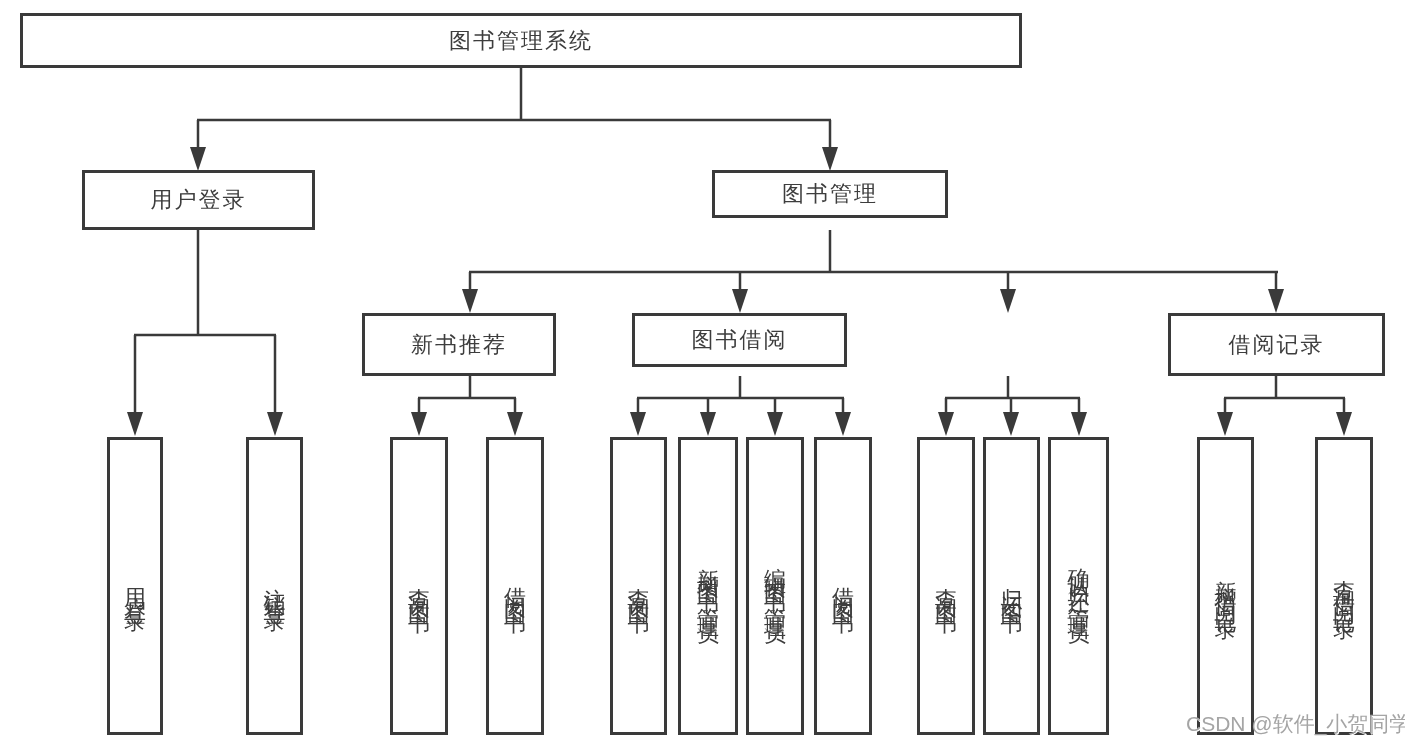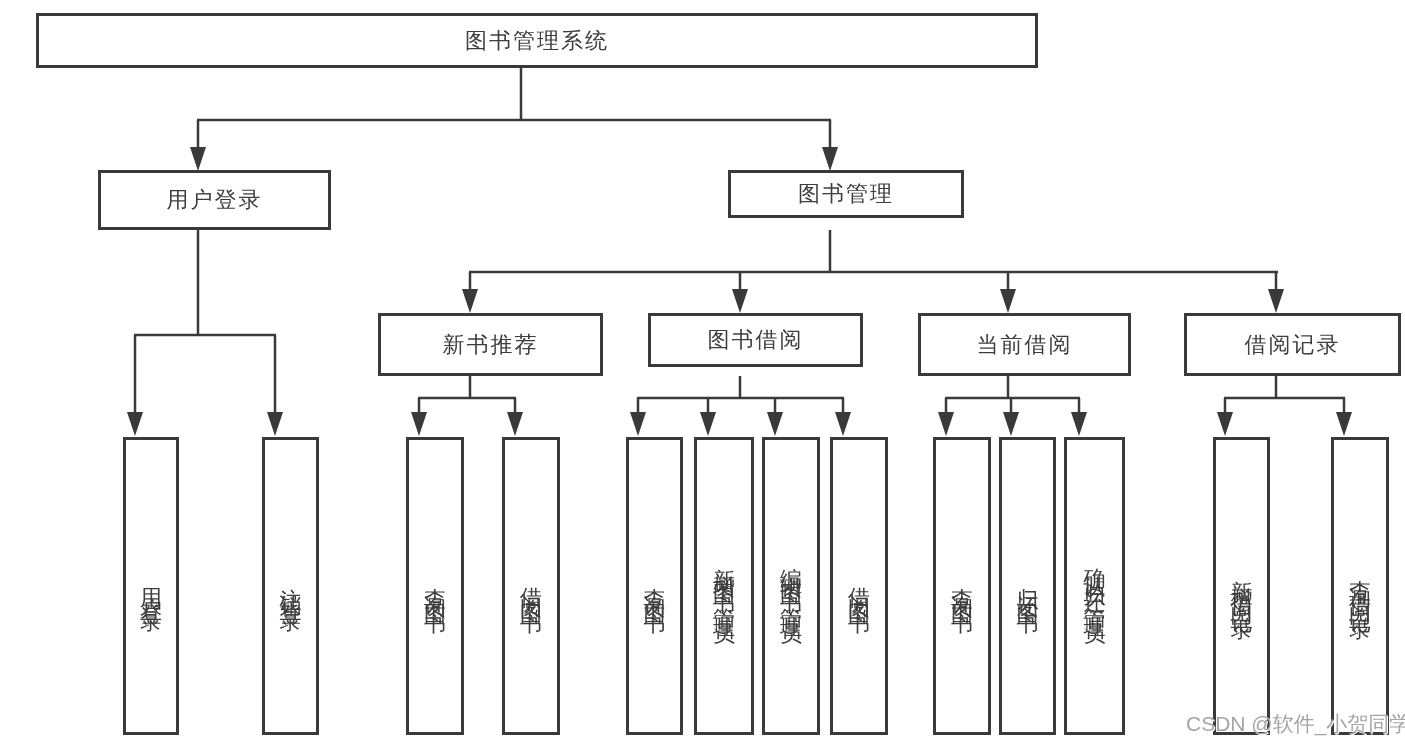--- a/index.html
+++ b/index.html
@@ -21,21 +21,20 @@
   .node {
     position: absolute;
     box-sizing: border-box;
     background: #ffffff;
     border: 3px solid #3a3a3a;
     display: flex;
     align-items: center;
     justify-content: center;
     color: #3d3d3d;
     z-index: 1;
-    margin-left: 16px;
   }
   .node.h span {
     font-size: 22px;
     letter-spacing: 2px;
     white-space: nowrap;
   }
   .node.v span {
     writing-mode: vertical-rl;
     text-orientation: mixed;
     font-size: 22px;
@@ -139,29 +138,26 @@
     <span>图书管理系统</span>
   </div>
 
   <div class="node h" style="left:82px;top:170px;width:233px;height:60px">
     <span>用户登录</span>
   </div>
   <div class="node h" style="left:712px;top:170px;width:236px;height:48px">
     <span>图书管理</span>
   </div>
 
-  <div class="node h" style="left:362px;top:313px;width:225px;height:63px">
+  <div class="node h" style="left:362px;top:313px;width:194px;height:63px">
     <span>新书推荐</span>
   </div>
   <div class="node h" style="left:632px;top:313px;width:215px;height:54px">
     <span>图书借阅</span>
   </div>
-  <div class="node h" style="left:902px;top:313px;width:213px;height:63px">
-    <span>当前借阅</span>
-  </div>
   <div class="node h" style="left:1168px;top:313px;width:217px;height:63px">
     <span>借阅记录</span>
   </div>
 
   <div class="node v" style="left:107px;top:437px;width:56px;height:298px">
     <span>用户登录</span>
   </div>
   <div class="node v" style="left:246px;top:437px;width:57px;height:298px">
     <span>注销登录</span>
   </div>

